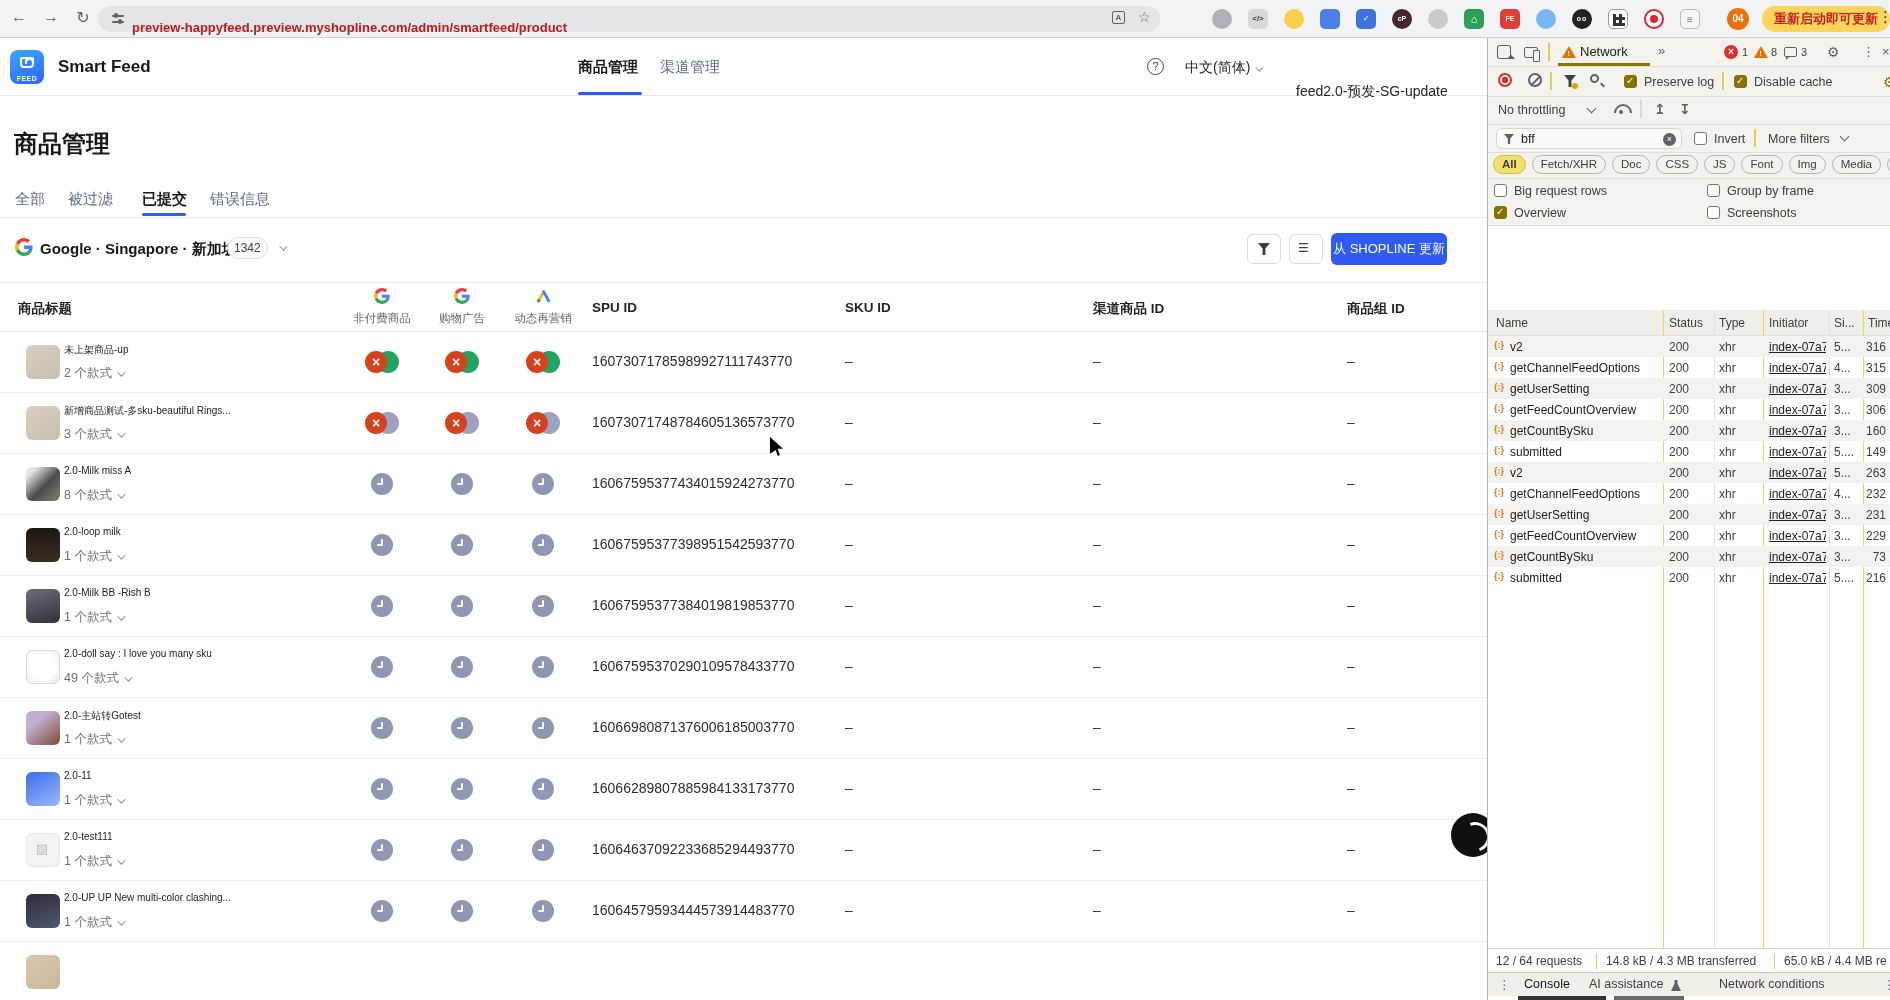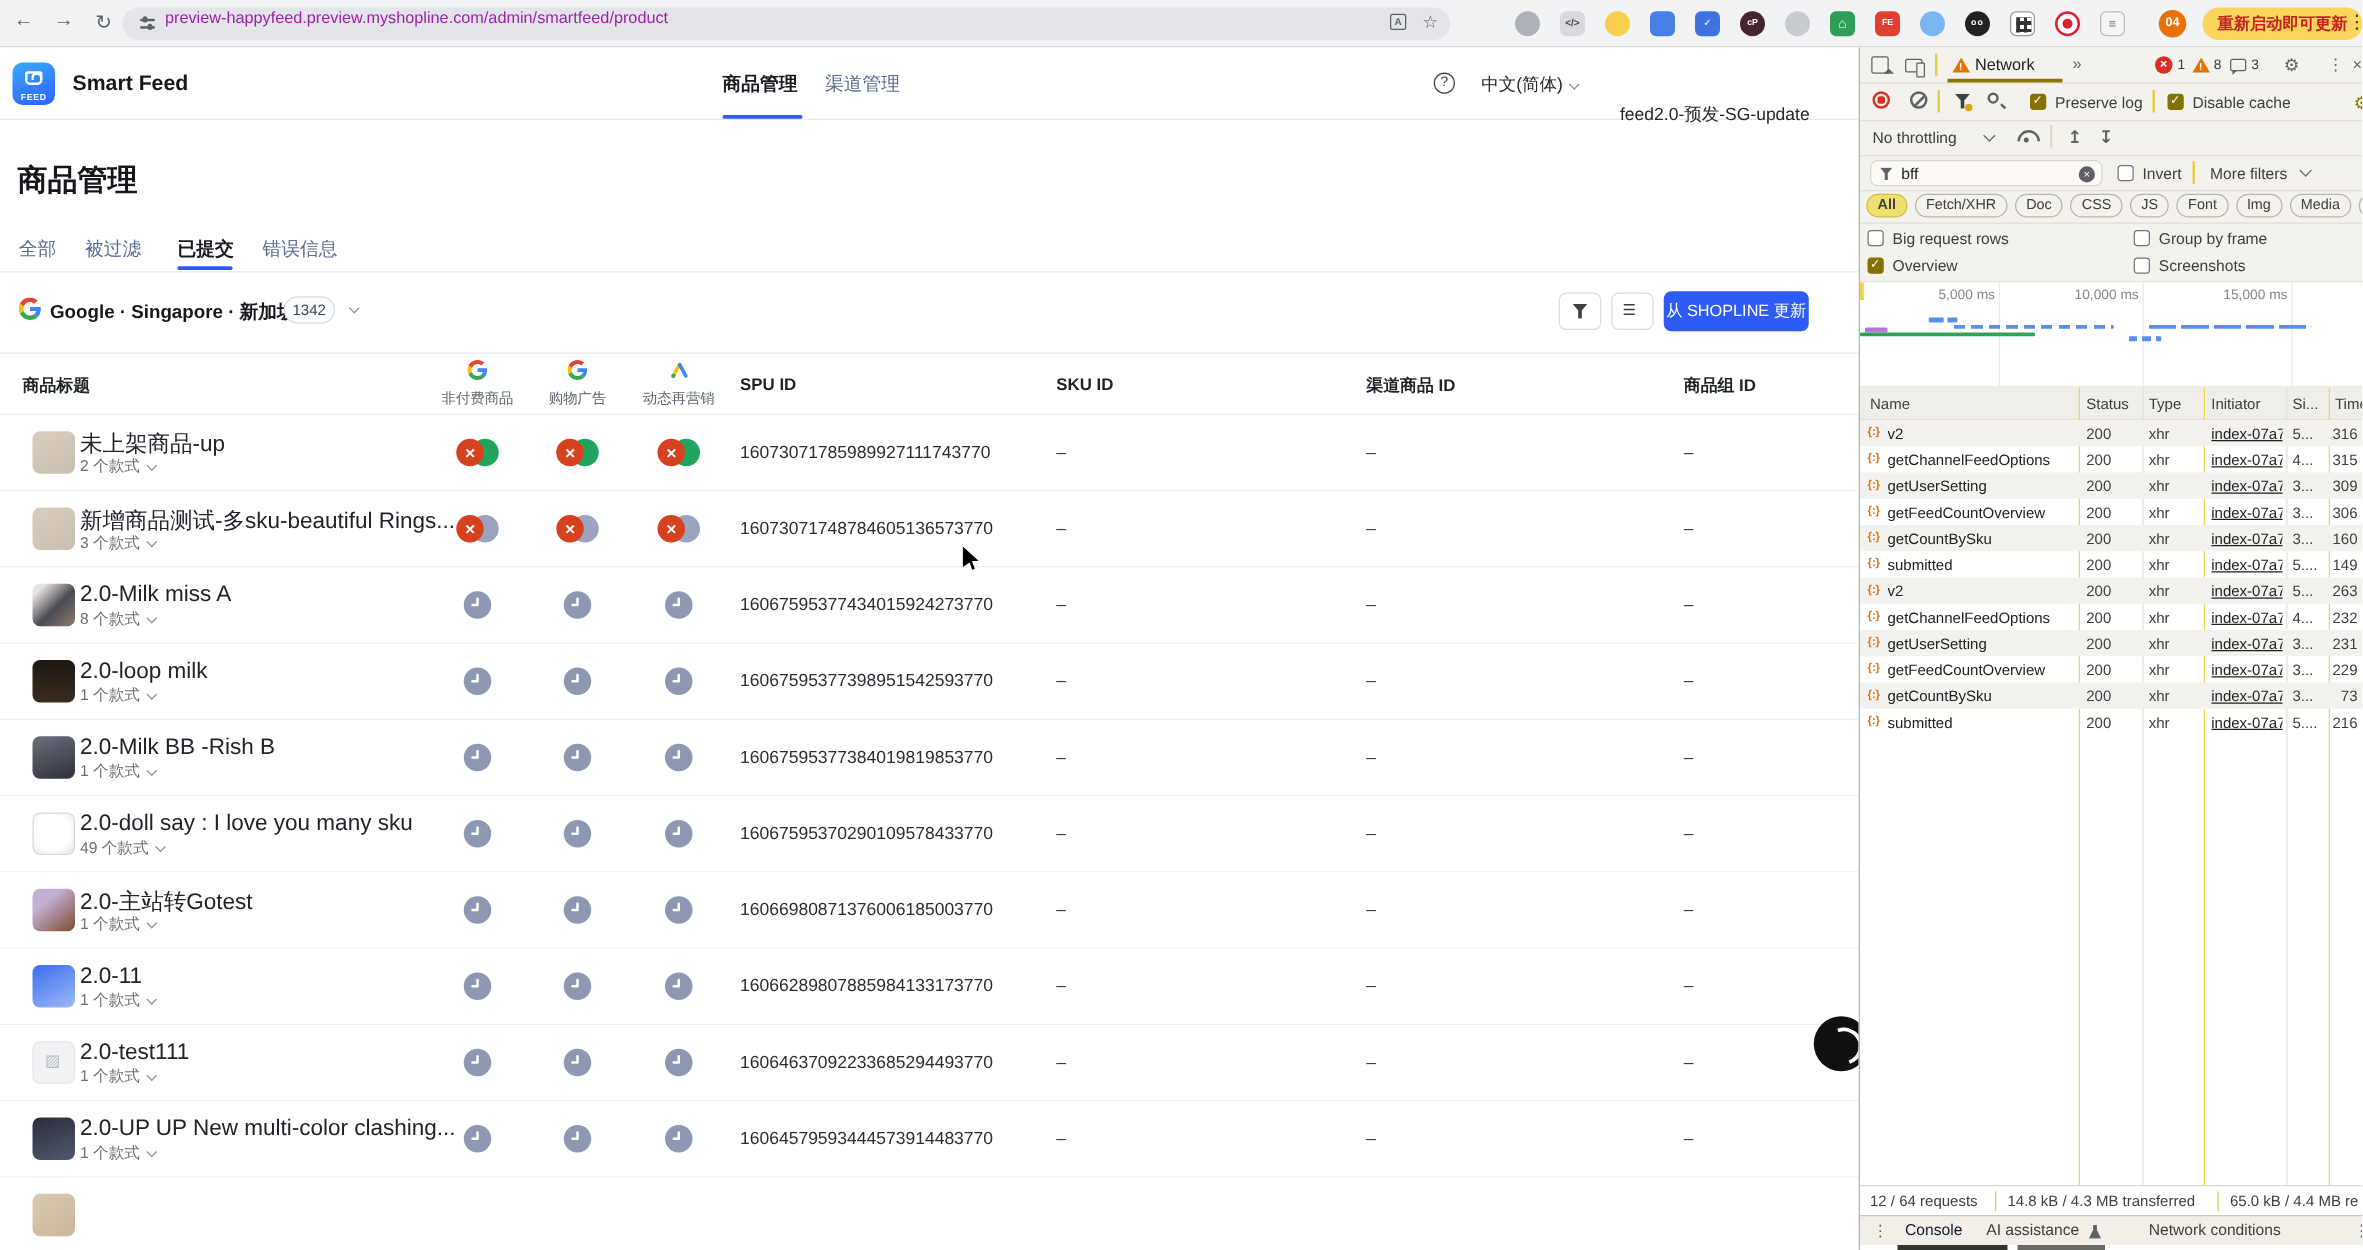--- a/index.html
+++ b/index.html
@@ -10,21 +10,21 @@
 
   
   .btoolbar{position:absolute;left:0;top:0;width:1890px;height:38px;background:#f2f3f5;border-bottom:1px solid #cfd1d4;}
   .navic{position:absolute;top:8px;font-size:16px;color:#5f6368;width:22px;text-align:center;cursor:pointer;}
   .urlpill{position:absolute;left:98px;top:6px;width:1062px;height:26px;border-radius:13px;background:#e3e5e9;}
   .tune{position:absolute;left:14px;top:8px;width:12px;height:10px;}
   .tune i{position:absolute;left:0;width:12px;height:1.6px;background:#5f6368;border-radius:1px;}
   .tune i:nth-child(1){top:1px;}.tune i:nth-child(2){top:7px;}
   .tune i:nth-child(1)::after,.tune i:nth-child(2)::after{content:"";position:absolute;top:-1.6px;width:4px;height:4.6px;background:#5f6368;border-radius:2px;}
   .tune i:nth-child(1)::after{left:2px;}.tune i:nth-child(2)::after{right:2px;}
-  .urltext{position:absolute;left:34px;top:0;font-size:13px;color:#a21caf;white-space:nowrap;}
+  .urltext{position:absolute;left:34px;top:14px;font-size:13px;color:#b91c1c;white-space:nowrap;font-weight:bold;}
   .tric{position:absolute;left:1014px;top:5px;width:13px;height:13px;border:1.5px solid #5f6368;border-radius:2px;color:#5f6368;font-size:8px;line-height:12px;text-align:center;font-weight:bold;}
   .star{position:absolute;left:1040px;top:3px;color:#5f6368;font-size:14px;}
   .ext{position:absolute;top:9px;width:20px;height:20px;border-radius:5px;font-size:8px;line-height:20px;text-align:center;color:#fff;font-weight:bold;}
   .ext.c{border-radius:50%;}
   .e1{background:#aeb2b8;}.e2{background:#d7d9dc;color:#444;}.e3{background:#f6cf4b;}
   .e4{background:#4a7fe8;}.e5{background:#3f74e0;}.e6{background:#47242e;font-size:7px;}
   .e7{background:#c8cbd0;}.e8{background:#2f9e57;font-size:11px;}.e9{background:#e23f33;font-size:7px;}
   .e10{background:#79b6f2;}.e11{background:#222;font-size:7px;letter-spacing:1px;}
   .e12{background:#fff;border:1px solid #999;background-image:repeating-linear-gradient(0deg,#333 0 3px,transparent 3px 6px),repeating-linear-gradient(90deg,#333 0 3px,transparent 3px 6px);background-size:12px 12px;background-position:4px 4px;background-repeat:no-repeat;}
   .e13{background:#fff;border:2px solid #d23;}
@@ -72,21 +72,21 @@
   .th3{background:linear-gradient(135deg,#e8e4de 15%,#4a4a52 55%,#8c7b6b);}
   .th4{background:linear-gradient(180deg,#1c1713,#3a2d1f);}
   .th5{background:linear-gradient(160deg,#6b6f7a,#2e3138);}
   .th6{background:radial-gradient(circle at 45% 45%,#ffffff 55%,#e4e4e4);border:1px solid #d8d8d8;}
   .th7{background:linear-gradient(140deg,#c3b1d4 30%,#7d4a2f);}
   .th8{background:linear-gradient(150deg,#3a6df0,#9db9f5);}
   .th9{background:#f2f3f5;border:1px solid #e3e5e8;}
   .th9::after{content:"▨";position:absolute;left:9px;top:7px;color:#b7bbc2;font-size:13px;}
   .th10{background:linear-gradient(160deg,#2a2d3a,#51586e);}
   .th11{background:linear-gradient(145deg,#d9c9b0,#c9b79a);}
-  .ptitle{position:absolute;left:64px;top:11px;font-size:18px;color:#202329;white-space:nowrap;cursor:pointer;}
+  .ptitle{position:absolute;left:64px;top:11px;font-size:10px;color:#202329;white-space:nowrap;cursor:pointer;}
   .pvar{position:absolute;left:64px;top:33px;font-size:12.5px;color:#6b7075;cursor:pointer;}
   .caret{display:inline-block;width:6px;height:6px;border-right:1.5px solid #8a8f99;border-bottom:1.5px solid #8a8f99;transform:rotate(45deg) translateY(-2px);margin-left:5px;}
   .clock{position:absolute;top:19px;width:22px;height:22px;border-radius:50%;background:#8f98b3;}
   .clock::before{content:"";position:absolute;left:10px;top:5px;width:2px;height:7px;background:#fff;border-radius:1px;}
   .clock::after{content:"";position:absolute;left:6px;top:10px;width:5px;height:2px;background:#fff;border-radius:1px;}
   .sp{position:absolute;top:19px;width:34px;height:22px;}
   .sp .knob{position:absolute;right:0;top:0;width:22px;height:22px;border-radius:50%;}
   .sp .knob.on{background:#21a55e;}
   .sp .knob.off{background:#9aa3bf;}
   .sp .errc{position:absolute;left:0;top:0;width:22px;height:22px;border-radius:50%;background:#d6411f;}
@@ -504,36 +504,20 @@
 
     <span class="cb" style="left:6px;top:146px"></span>
     <span class="cblbl" style="left:26px;top:146px">Big request rows</span>
     <span class="cb" style="left:219px;top:146px"></span>
     <span class="cblbl" style="left:239px;top:146px">Group by frame</span>
     <span class="cb on" style="left:6px;top:168px"></span>
     <span class="cblbl" style="left:26px;top:168px">Overview</span>
     <span class="cb" style="left:219px;top:168px"></span>
     <span class="cblbl" style="left:239px;top:168px">Screenshots</span>
 
-    <div class="ovw">
-      <span class="ymark"></span>
-      <span class="gline" style="left:111px"></span>
-      <span class="gline" style="left:226px"></span>
-      <span class="gline" style="left:345px"></span>
-      <span class="rlabel" style="left:40px">5,000 ms</span>
-      <span class="rlabel" style="left:155px">10,000 ms</span>
-      <span class="rlabel" style="left:274px">15,000 ms</span>
-      <span class="bar" style="left:4px;top:36px;width:18px;height:4px;background:#b176d9"></span>
-      <span class="bar" style="left:0;top:40px;width:140px;height:3px;background:#2da355"></span>
-      <span class="bar" style="left:55px;top:28px;width:12px;height:4px;background:#5a8ef0"></span>
-      <span class="bar" style="left:70px;top:28px;width:8px;height:4px;background:#5a8ef0"></span>
-      <span class="bar" style="left:75px;top:34px;width:128px;height:3px;background:repeating-linear-gradient(90deg,#5a8ef0 0 9px,transparent 9px 14px)"></span>
-      <span class="bar" style="left:215px;top:43px;width:26px;height:4px;background:repeating-linear-gradient(90deg,#5a8ef0 0 7px,transparent 7px 11px)"></span>
-      <span class="bar" style="left:231px;top:34px;width:130px;height:3px;background:repeating-linear-gradient(90deg,#5a8ef0 0 22px,transparent 22px 26px)"></span>
-    </div>
 
     <div class="nethead">
       <span class="nh" style="left:8px">Name</span>
       <span class="nh" style="left:181px">Status</span>
       <span class="nh" style="left:231px">Type</span>
       <span class="nh" style="left:281px">Initiator</span>
       <span class="nh" style="left:346px">Si...</span>
       <span class="nh" style="left:380px">Time</span>
     </div>
     <span class="colline cl-y" style="left:175px"></span>

